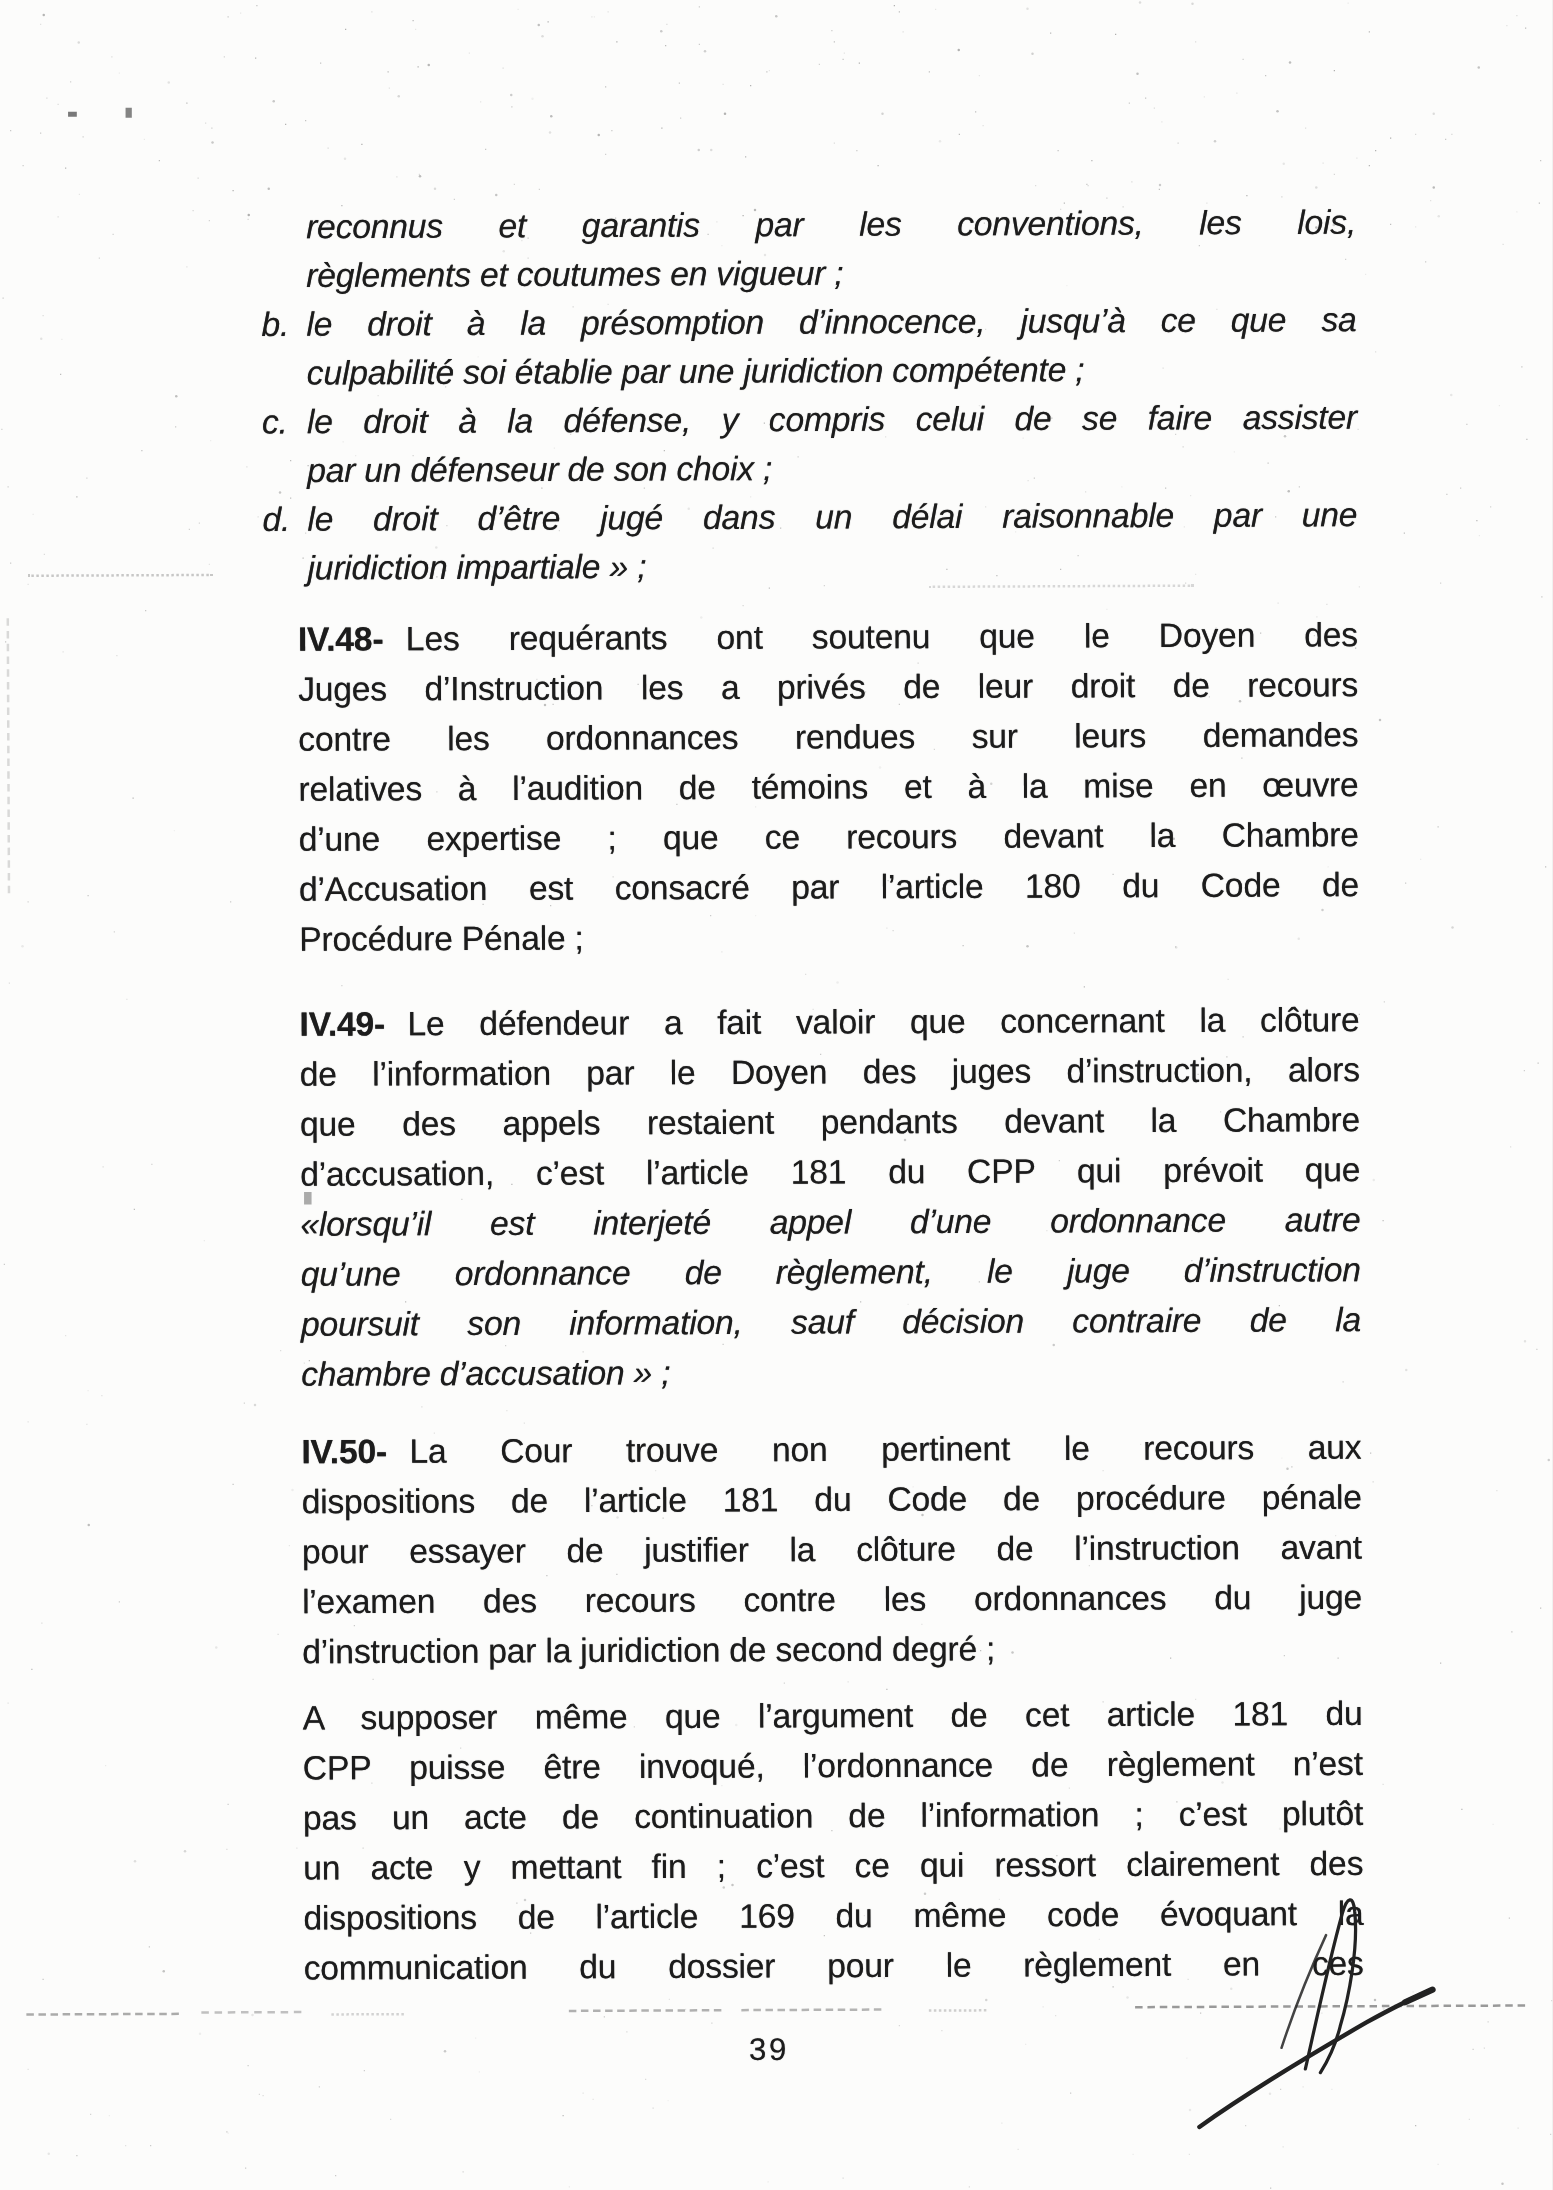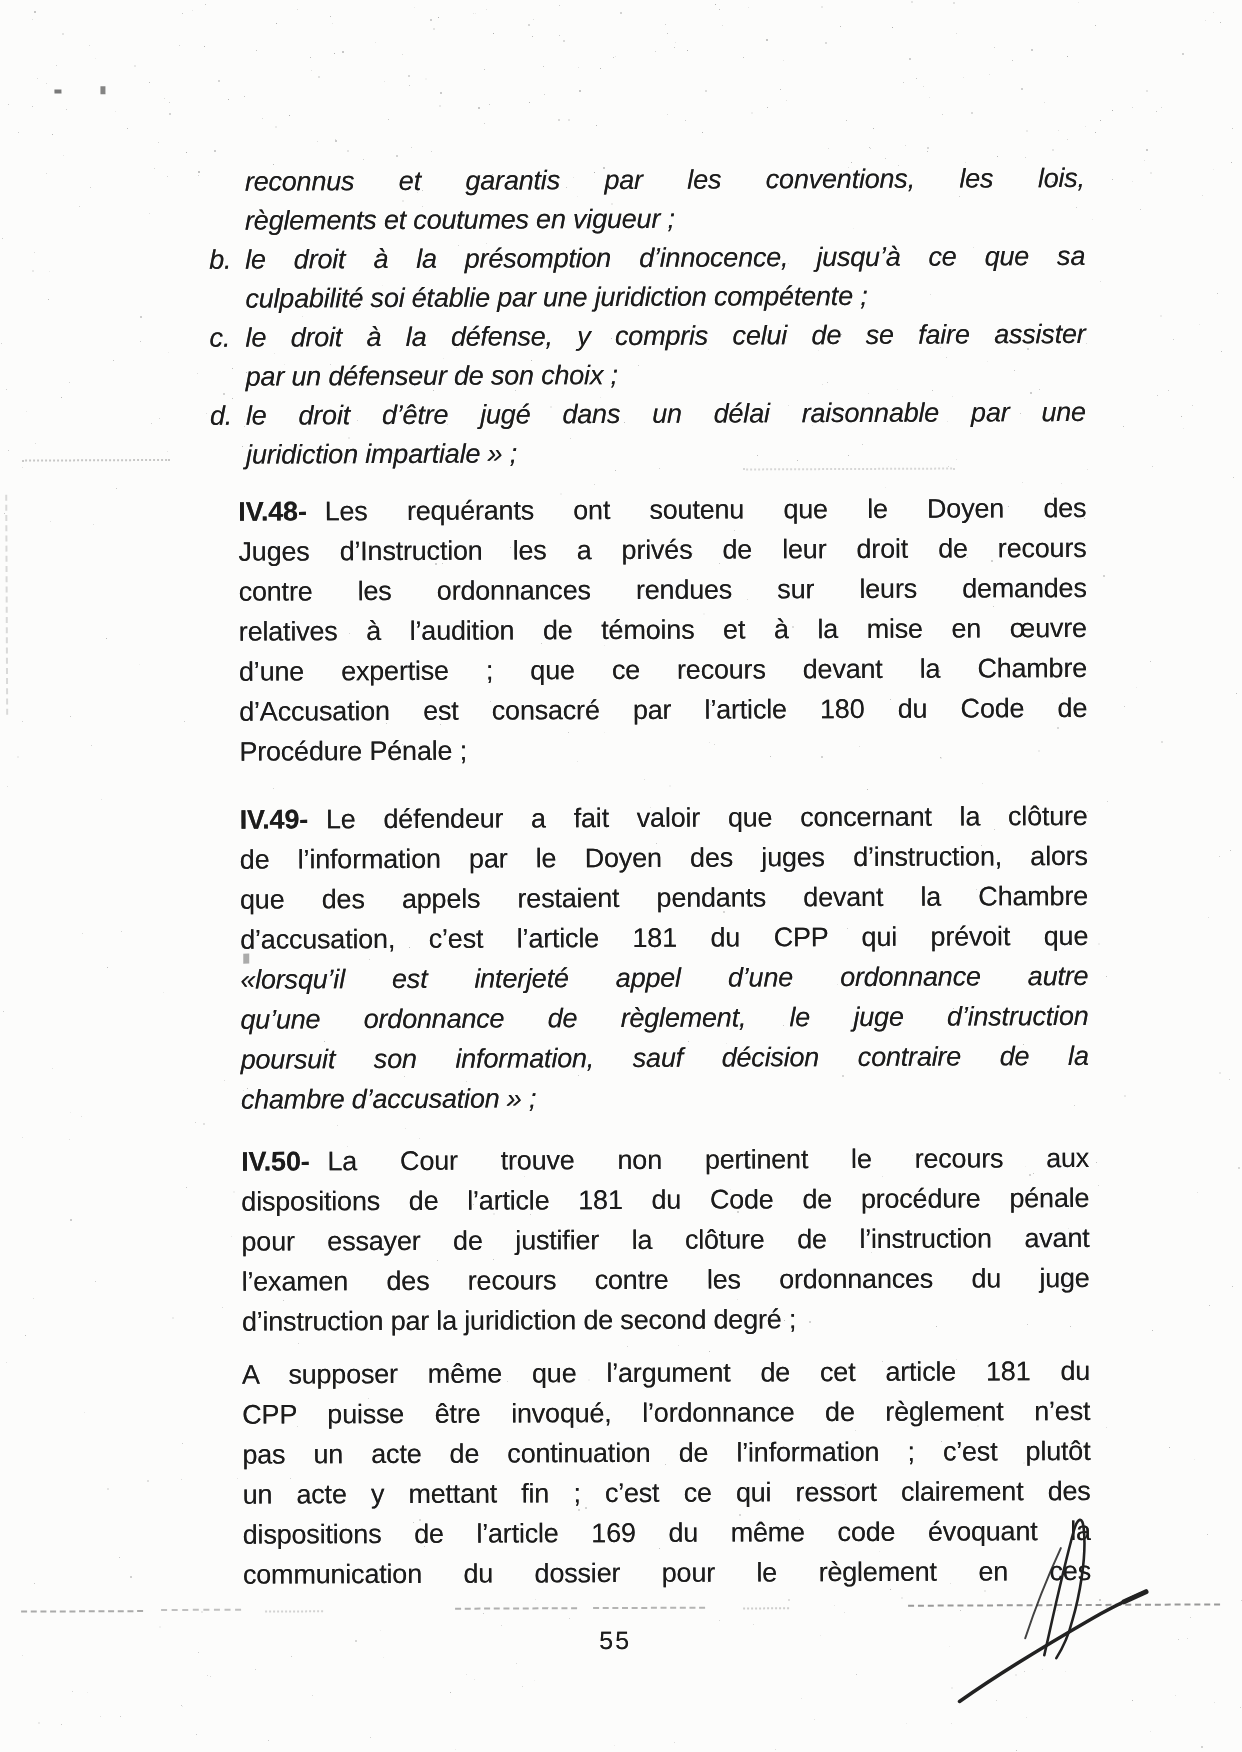--- a/index.html
+++ b/index.html
@@ -756,21 +756,21 @@
       <div>
           <div class="line">A supposer même que l’argument de cet article 181 du</div>
           <div class="line">CPP puisse être invoqué, l’ordonnance de règlement n’est</div>
           <div class="line">pas un acte de continuation de l’information ; c’est plutôt</div>
           <div class="line">un acte y mettant fin ; c’est ce qui ressort clairement des</div>
           <div class="line">dispositions de l’article 169 du même code évoquant la</div>
           <div class="line">communication du dossier pour le règlement en ces</div>
         </div>
     </section>
 
-    <div class="pageno">55</div>
+    <div class="pageno">39</div>
 
     <div class="dashseg" style="left:18px; top:1608px; width:122px; opacity:0.45;"></div>
     <div class="dashseg" style="left:158px; top:1607px; width:80px; opacity:0.33;"></div>
     <div class="dotseg" style="left:262px; top:1609px; width:58px; opacity:0.25;"></div>
     <div class="dashseg" style="left:452px; top:1607px; width:122px; opacity:0.42;"></div>
     <div class="dashseg" style="left:590px; top:1607px; width:112px; opacity:0.4;"></div>
     <div class="dotseg" style="left:740px; top:1608px; width:46px; opacity:0.28;"></div>
     <div class="dashseg" style="left:905px; top:1606px; width:312px; opacity:0.55;"></div>
 
     <div class="dotseg" style="left:24px; top:457px; width:148px; opacity:0.32;"></div>

